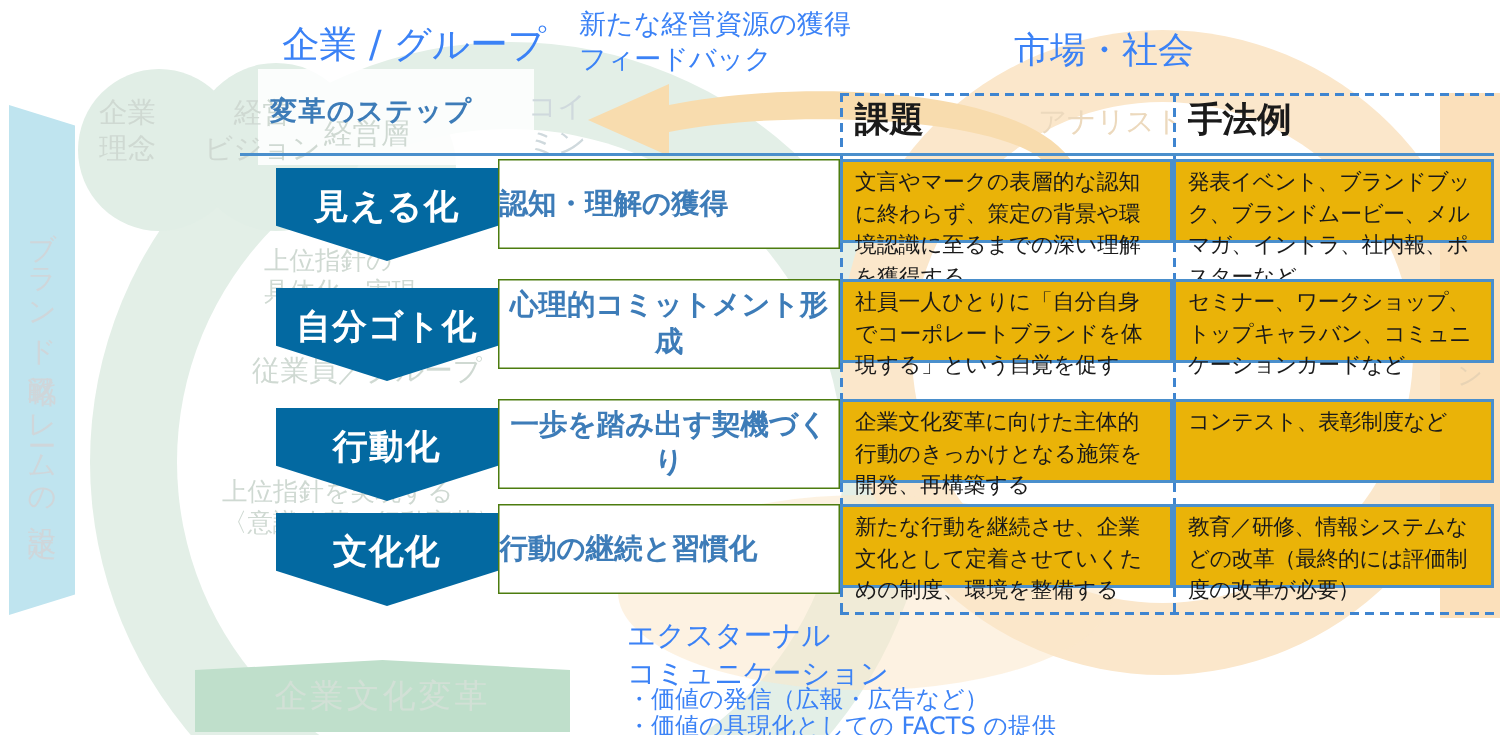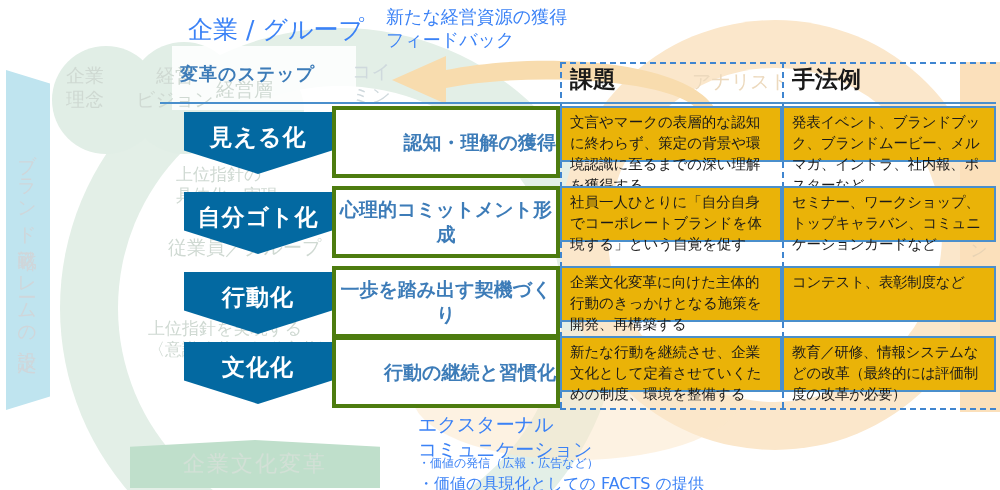--- a/index.html
+++ b/index.html
@@ -94,23 +94,23 @@
   .row{position:absolute;left:160px;width:836px;}
   .chev{
     position:absolute;left:24px;top:6px;width:148px;height:62px;
     background:#0369a1;
     clip-path:polygon(0 0,100% 0,100% 62%,50% 100%,0 62%);
     display:flex;align-items:flex-start;justify-content:center;
     box-sizing:border-box;padding-top:10px;
   }
   .chev span{color:#ffffff;font-size:23px;font-weight:700;letter-spacing:1px;}
   .desc-box{
-    position:absolute;left:172px;top:0;width:228px;height:72px;
-    background:#ffffff;border:4px solid #4d7c0f;
-    display:flex;align-items:center;justify-content:flex-end;
+    position:absolute;left:172px;top:0;width:228px;height:60px;
+    background:#ffffff;border:1px solid #4d7c0f;
+    display:flex;align-items:center;justify-content:flex-start;
     box-sizing:border-box;
   }
   .desc-box span{color:#3d7cb8;font-size:19px;font-weight:700;letter-spacing:0px;text-align:center;line-height:1.3;}
   .cell{
     position:absolute;top:0;height:56px;background:#eab308;
     border:2px solid #4a8fcc;box-sizing:border-box;
     display:flex;align-items:flex-start;
     padding:4px 8px;
   }
   .cell-issue{left:400px;width:222px;}
@@ -148,34 +148,35 @@
 ビジョン</div>
 
     <div class="bg-txt green" style="left:216px;top:78px;font-size:19px;">経営層</div>
 
     <div class="bg-txt" style="left:352px;top:60px;font-size:19px;color:#cfd9dd;">コイ
 ミン</div>
 
     <div class="bg-txt grayish" style="left:386px;top:6px;font-size:18px;text-align:left;">新たな経営資源の獲得
 フィードバック</div>
 
+    <div class="bg-txt grayish" style="left:676px;top:18px;font-size:24px;">市場・社会</div>
 
     <div class="bg-txt" style="left:692px;top:70px;font-size:19px;color:#ecd9bd;">アナリスト</div>
 
     <div class="bg-txt green" style="left:176px;top:164px;font-size:17px;">上位指針の
 具体化・実現</div>
 
     <div class="bg-txt green" style="left:168px;top:236px;font-size:19px;">従業員／グループ</div>
 
     <div class="bg-txt green" style="left:148px;top:318px;font-size:17px;">上位指針を実現する
 〈意識改革・行動変革〉</div>
 
     <div class="bg-txt grayish" style="left:418px;top:412px;font-size:19px;line-height:1.3;">エクスターナル
 コミュニケーション</div>
-    <div class="bg-txt grayish" style="left:418px;top:456px;font-size:12px;">・価値の発信（広報・広告など）</div>
+    <div class="bg-txt grayish" style="left:418px;top:456px;font-size:16px;">・価値の発信（広報・広告など）</div>
     <div class="bg-txt grayish" style="left:418px;top:474px;font-size:16px;">・価値の具現化としての FACTS の提供</div>
 
     <svg class="fb-arrow" viewBox="0 0 330 60">
       <path d="M330,58 C300,6 150,0 60,18 L60,4 L6,28 L60,52 L60,36 C140,20 286,26 312,58 Z" fill="#f8dcae"></path>
     </svg>
 
     <div class="left-band"></div>
     <div class="left-band-txt">ブランド戦略フレームの設定</div>
 
     <div class="right-band"></div>

